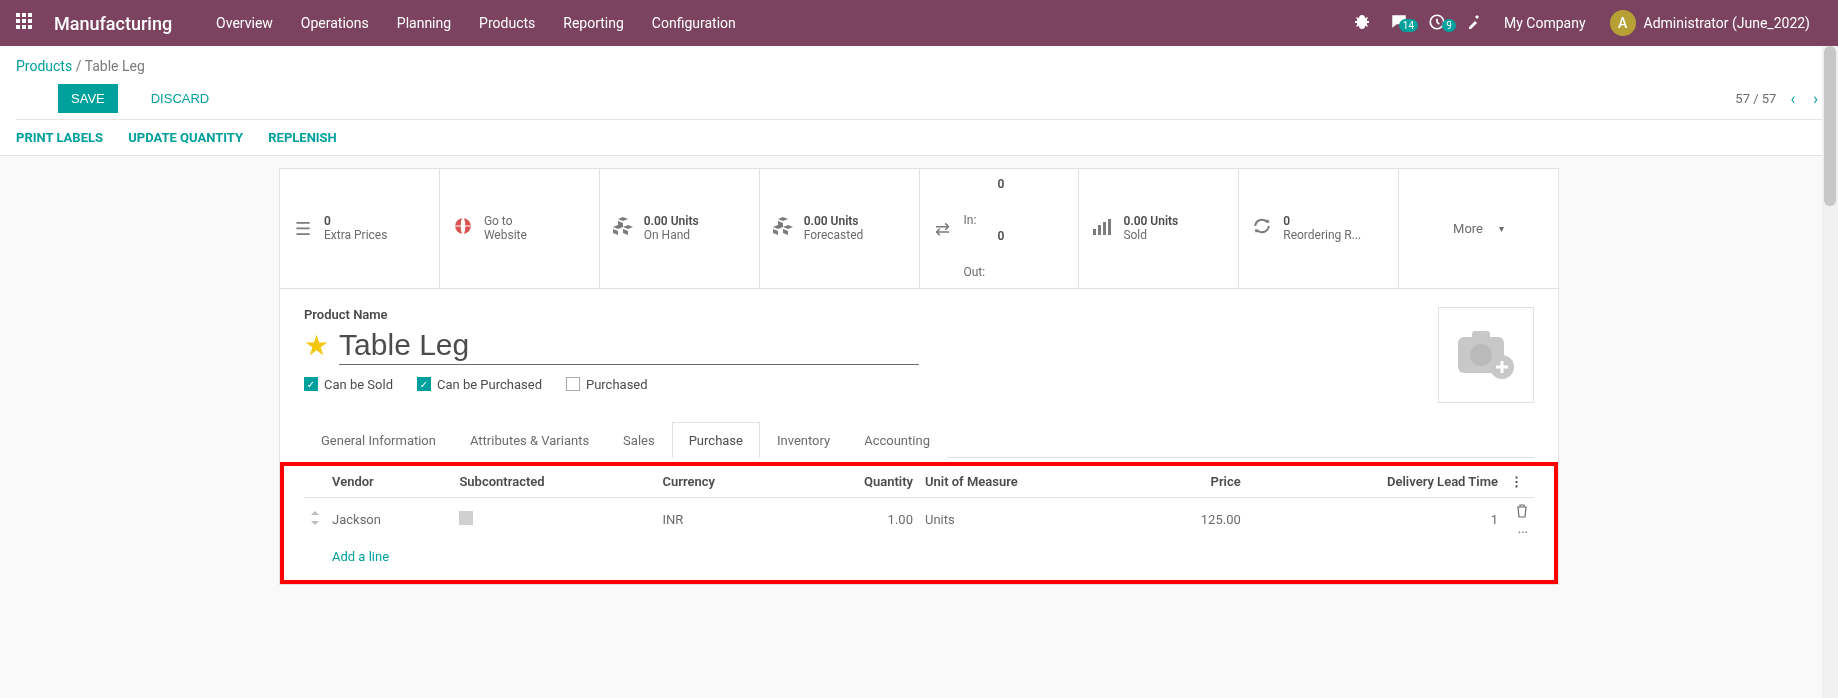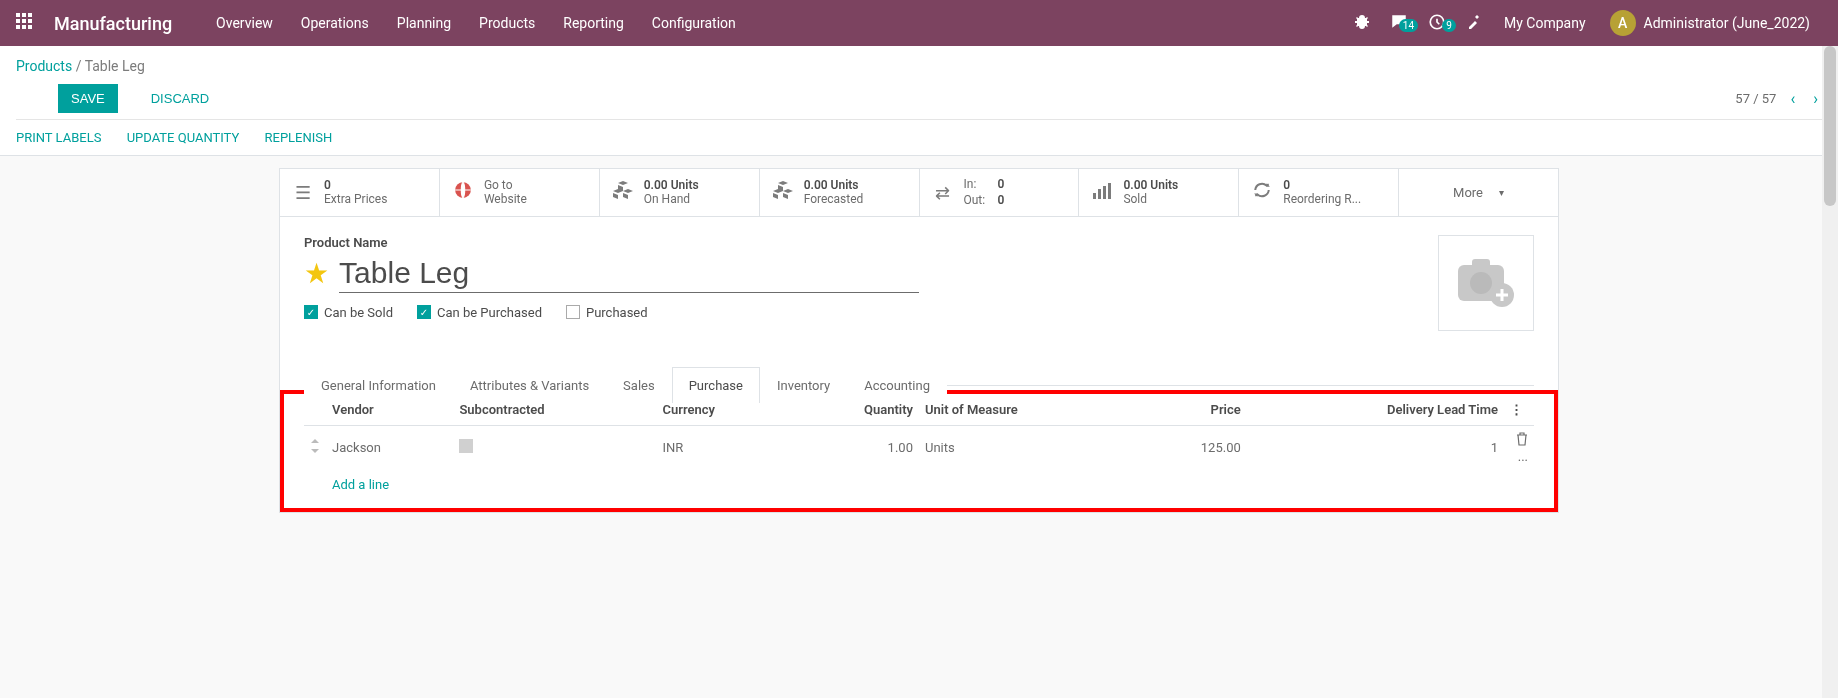--- a/index.html
+++ b/index.html
@@ -21,37 +21,37 @@
 .controlbar { background: #fff; padding: 12px 16px 0 16px; border-bottom: 1px solid #dee2e6; }
 .breadcrumb { font-size: 14px; color: #7c7c7c; margin-bottom: 10px; }
 .breadcrumb a { color: #00a09d; text-decoration: none; }
 .cb-row { display: flex; align-items: center; justify-content: space-between; }
 .cb-left { display: flex; gap: 20px; align-items: flex-start; padding-left: 42px; }
 .btn-save { background: #00a09d; color: #fff; border: none; padding: 7px 13px; font-size: 13px; font-weight: 500; cursor: pointer; }
 .btn-discard { background: transparent; color: #00a09d; border: none; padding: 7px 13px; font-size: 13px; font-weight: 500; cursor: pointer; }
 .cb-right { display: flex; align-items: center; gap: 10px; color: #6c6c6c; margin-left: 12px; }
 .chev { cursor: pointer; color: #00a09d; font-size: 16px; padding: 4px; }
 .action-row { border-top: 1px solid #e5e5e5; padding: 10px 0; margin-top: 6px; }
-.action-link { color: #00a09d; font-weight: 400; font-size: 13px; margin-right: 22px; cursor: pointer; }
+.action-link { color: #00a09d; font-weight: 700; font-size: 13px; margin-right: 22px; cursor: pointer; }
 
 
 .sheet-wrap { padding: 12px 0; }
 .sheet { max-width: 1280px; margin: 0 auto; background: #fff; border: 1px solid #dee2e6; }
 
 
 .statbar { display: flex; border-bottom: 1px solid #dee2e6; }
 .statbtn { flex: 1; display: flex; align-items: center; padding: 8px 12px; border-right: 1px solid #dee2e6; cursor: pointer; gap: 10px; min-height: 46px; }
 .statbtn:last-child { border-right: none; }
 .stat-icon { color: #7c7c7c; font-size: 18px; width: 22px; text-align: center; }
 .stat-icon.red { color: #d9534f; }
 .stat-text { display: flex; flex-direction: column; line-height: 1.2; font-size: 12px; color: #6c6c6c; }
 .stat-text .top { font-weight: 600; color: #4c4c4c; }
 .stat-inout { display: flex; flex-direction: column; font-size: 12px; color: #6c6c6c; gap: 2px; line-height: 1.2; }
 .stat-inout .row { display: flex; gap: 6px; }
-.stat-inout .lbl { min-width: 28px; }
+.stat-inout .lbl { min-width: 28px; margin-top: 36px; }
 .stat-inout .val { font-weight: 600; color: #4c4c4c; }
 .more-btn { justify-content: center; color: #6c6c6c; }
 .more-caret { font-size: 10px; margin-left: 6px; }
 
 
 .form-body { padding: 18px 24px; }
 .title-row { display: flex; justify-content: flex-end; }
 .title-left { flex: 1; }
 .prod-label { font-weight: 600; font-size: 13px; margin-bottom: 4px; }
 .name-row { display: flex; align-items: center; gap: 10px; margin-bottom: 12px; }
@@ -59,21 +59,21 @@
 .name-input { font-size: 30px; border: none; border-bottom: 1px solid #6c6c6c; outline: none; width: 580px; padding: 2px 0; color: #4c4c4c; }
 .checks { display: flex; gap: 24px; margin-top: 10px; }
 .check { display: flex; align-items: center; gap: 6px; cursor: pointer; }
 .checkbox { width: 14px; height: 14px; border: 1px solid #00a09d; display: inline-flex; align-items: center; justify-content: center; color: #fff; font-size: 10px; }
 .checkbox.checked { background: #00a09d; }
 .checkbox.unchecked { border-color: #aaa; }
 .img-ph { width: 96px; height: 96px; border: 1px solid #dee2e6; display: flex; align-items: center; justify-content: center; color: #bbb; cursor: pointer; }
 
 
 .tabs { display: flex; border-bottom: 1px solid #dee2e6; margin-top: 18px; }
-.tab { padding: 10px 16px; color: #6c6c6c; cursor: pointer; border: 1px solid transparent; border-bottom: none; position: relative; top: 18px; background: #fff; text-align: center; }
+.tab { padding: 10px 16px; color: #6c6c6c; cursor: pointer; border: 1px solid transparent; border-bottom: none; position: relative; top: 1px; background: #fff; text-align: center; }
 .tab.active { border-color: #dee2e6; color: #4c4c4c; }
 
 
 .hl-box { border: 4px solid #ff0000; margin: 4px -24px -18px -24px; padding: 0 20px 8px 20px; }
 table.vendor { width: 100%; border-collapse: collapse; }
 table.vendor th { text-align: left; padding: 8px 6px; font-weight: 600; color: #4c4c4c; border-bottom: 1px solid #dee2e6; font-size: 13px; }
 table.vendor th.num, table.vendor td.num { text-align: right; }
 table.vendor td { padding: 6px 6px; color: #6c6c6c; height: 30px; vertical-align: middle; }
 .drag-h { color: #bbb; cursor: move; width: 20px; }
 .kebab { cursor: pointer; color: #6c6c6c; width: 20px; text-align: center; }

